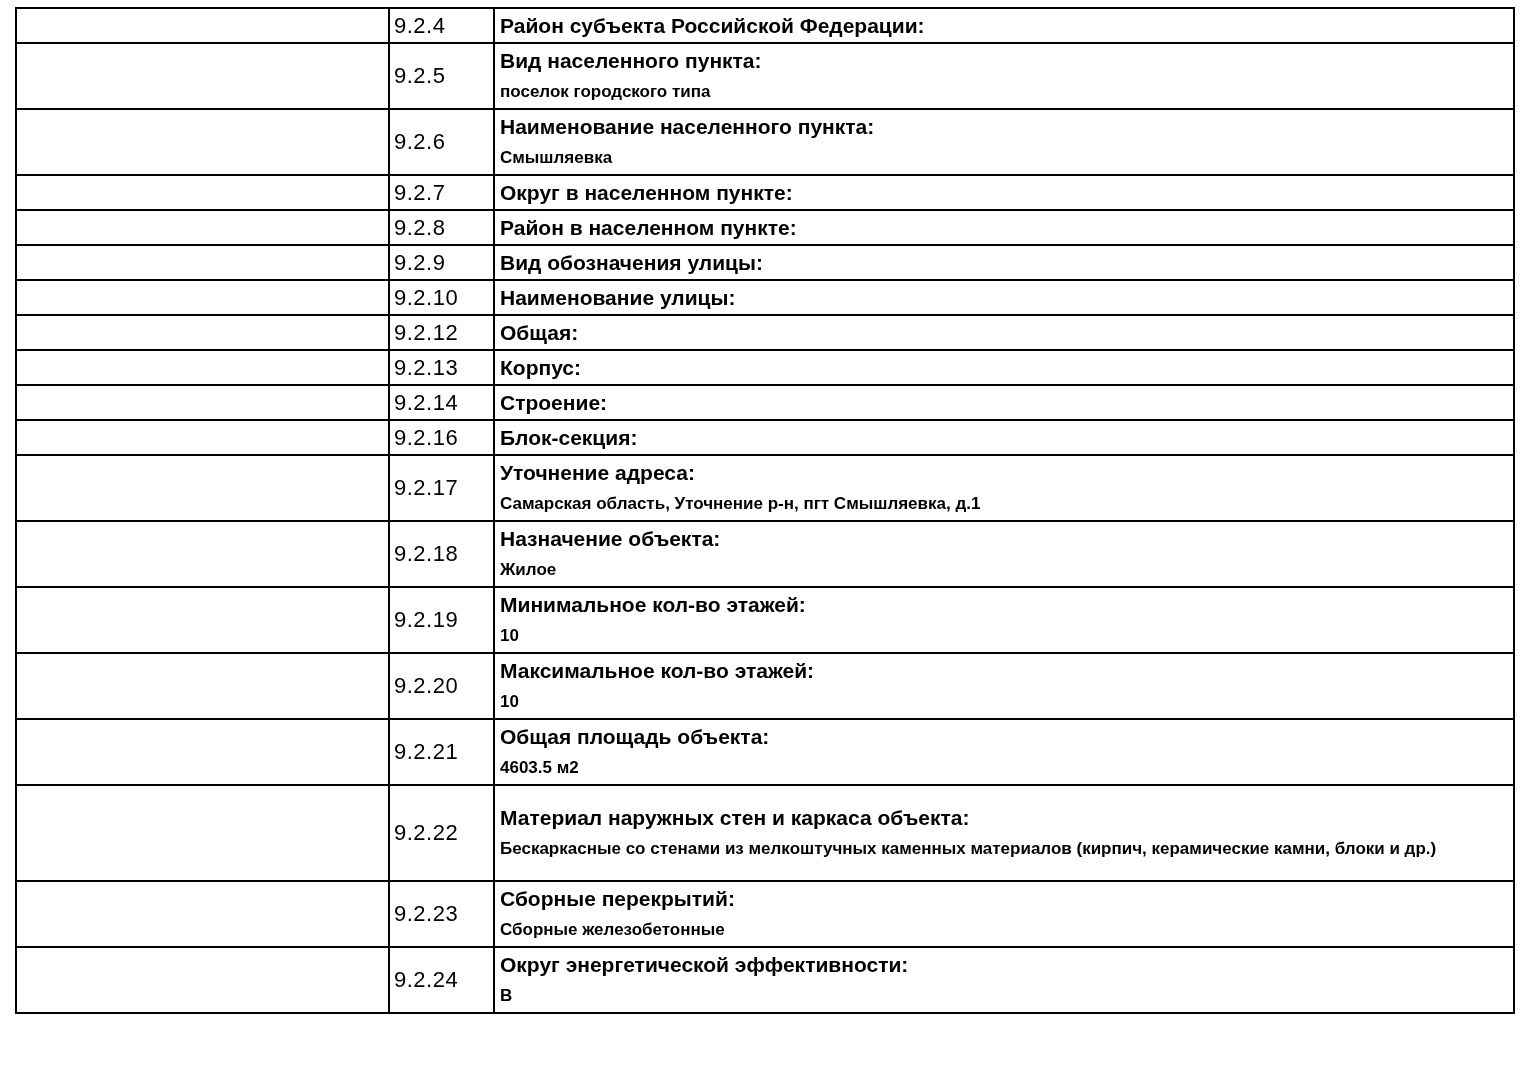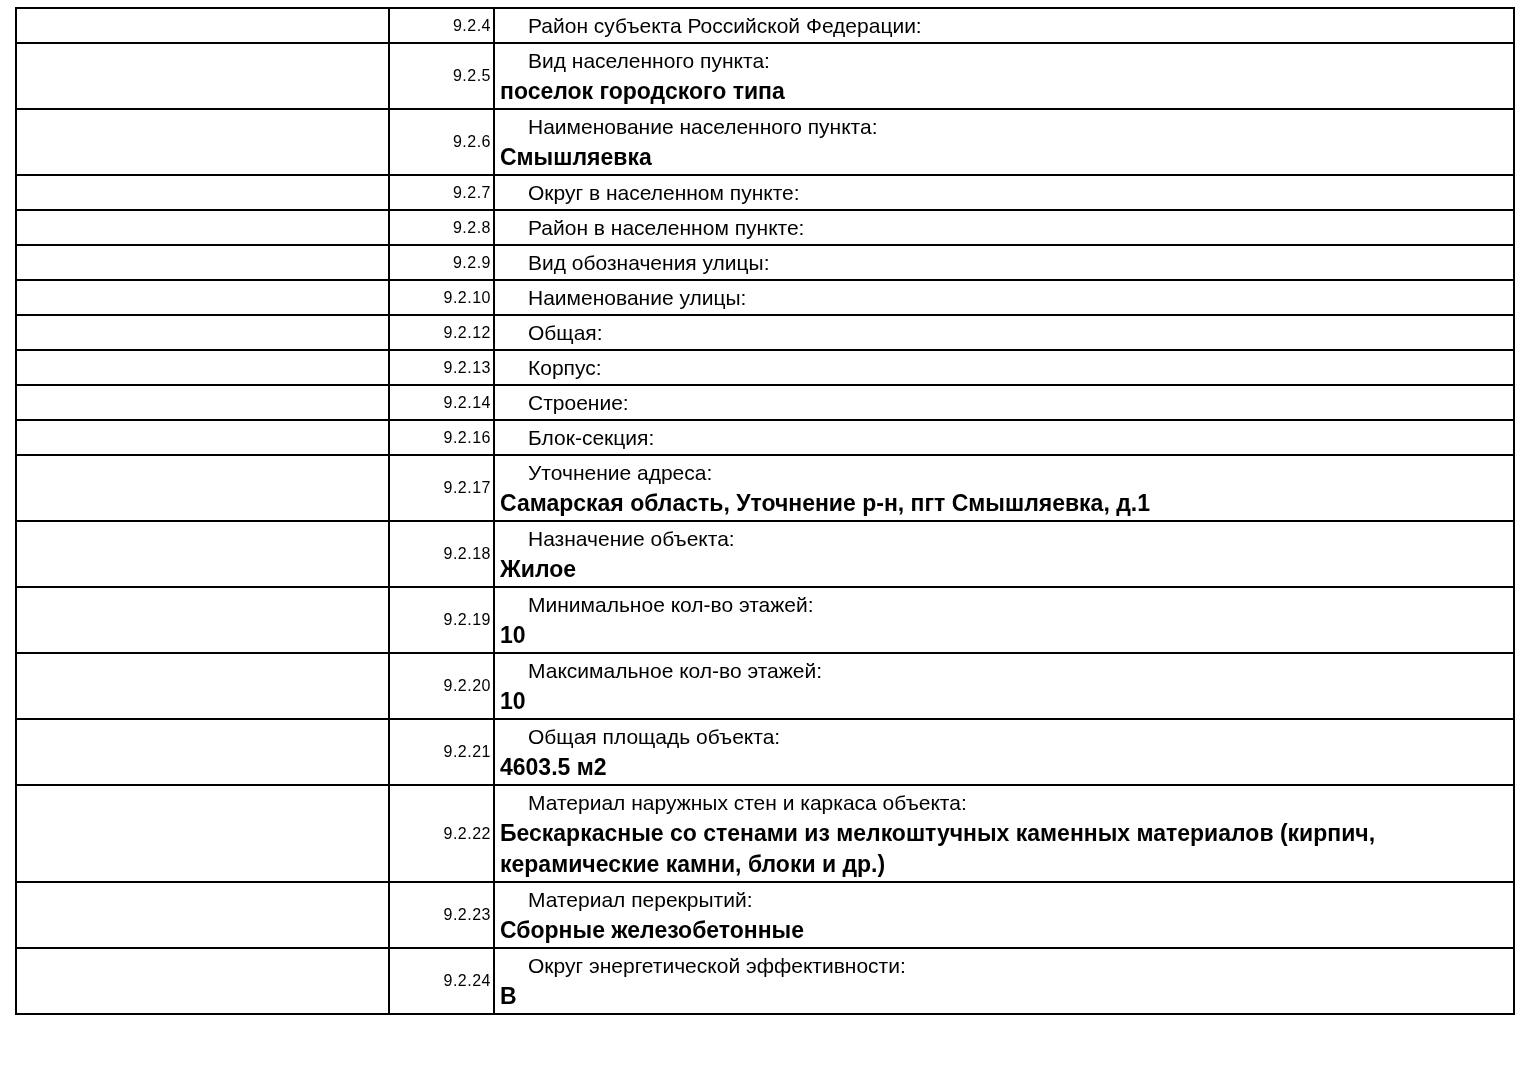--- a/index.html
+++ b/index.html
@@ -30,40 +30,38 @@
   col.c3 { width: 1020px; }
   td {
     border: 2px solid #000000;
     overflow: hidden;
   }
   tr.single { height: 35px; }
   tr.double { height: 66px; }
   tr.triple { height: 96px; }
   td.empty-cell { background: #ffffff; }
   td.num-cell {
-    font-size: 16px;
+    font-size: 22px;
     vertical-align: middle;
     padding: 0 2px 0 4px;
     letter-spacing: 0.5px;
-    text-align: right;
   }
   td.content-cell {
     vertical-align: middle;
     padding: 1px 6px 1px 5px;
   }
   .field-label {
     font-size: 21px;
     line-height: 31px;
-    font-weight: normal;
+    font-weight: bold;
     white-space: nowrap;
     overflow: hidden;
-    margin-left: 28px;
   }
   .field-value {
-    font-size: 23px;
+    font-size: 17px;
     line-height: 31px;
     font-weight: bold;
   }
 </style>
 </head>
 <body>
 
 <div class="page">
   <table class="doc-table">
     <colgroup>
@@ -224,21 +222,21 @@
     <td class="content-cell">
       <div class="field-label">Материал наружных стен и каркаса объекта:</div>
       <div class="field-value">Бескаркасные со стенами из мелкоштучных каменных материалов (кирпич, керамические камни, блоки и др.)</div>
     </td>
   </tr>
 
   <tr class="table-row double">
     <td class="empty-cell"></td>
     <td class="num-cell">9.2.23</td>
     <td class="content-cell">
-      <div class="field-label">Материал перекрытий:</div>
+      <div class="field-label">Сборные перекрытий:</div>
       <div class="field-value">Сборные железобетонные</div>
     </td>
   </tr>
 
   <tr class="table-row double">
     <td class="empty-cell"></td>
     <td class="num-cell">9.2.24</td>
     <td class="content-cell">
       <div class="field-label">Округ энергетической эффективности:</div>
       <div class="field-value">В</div>

